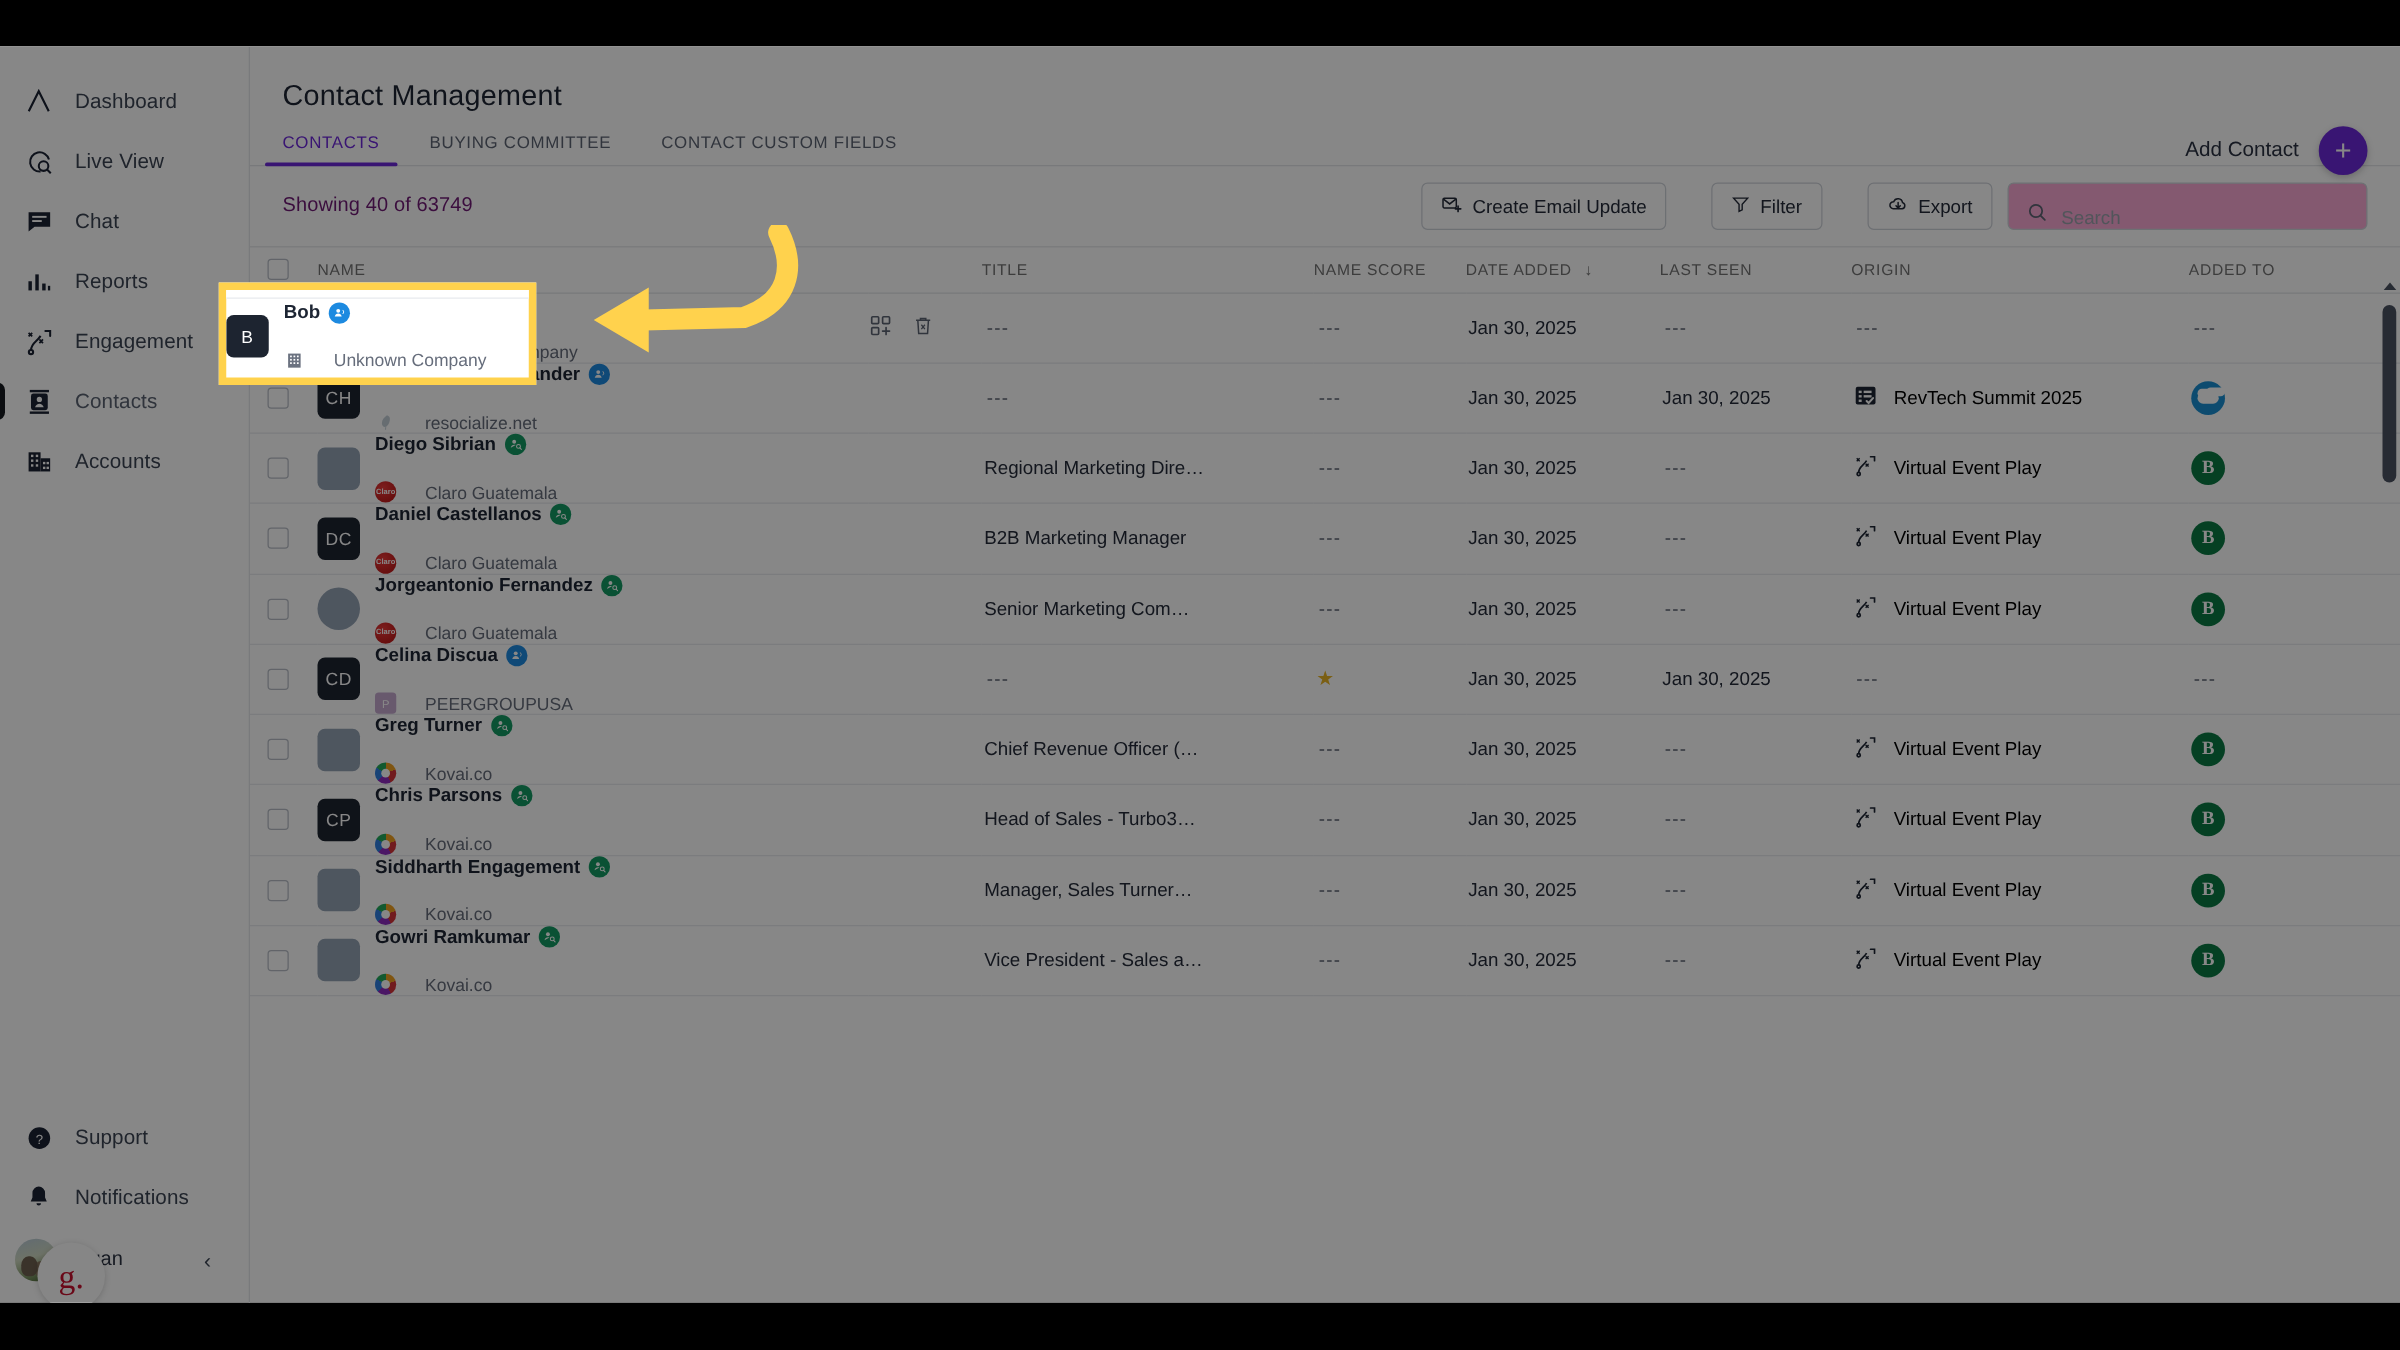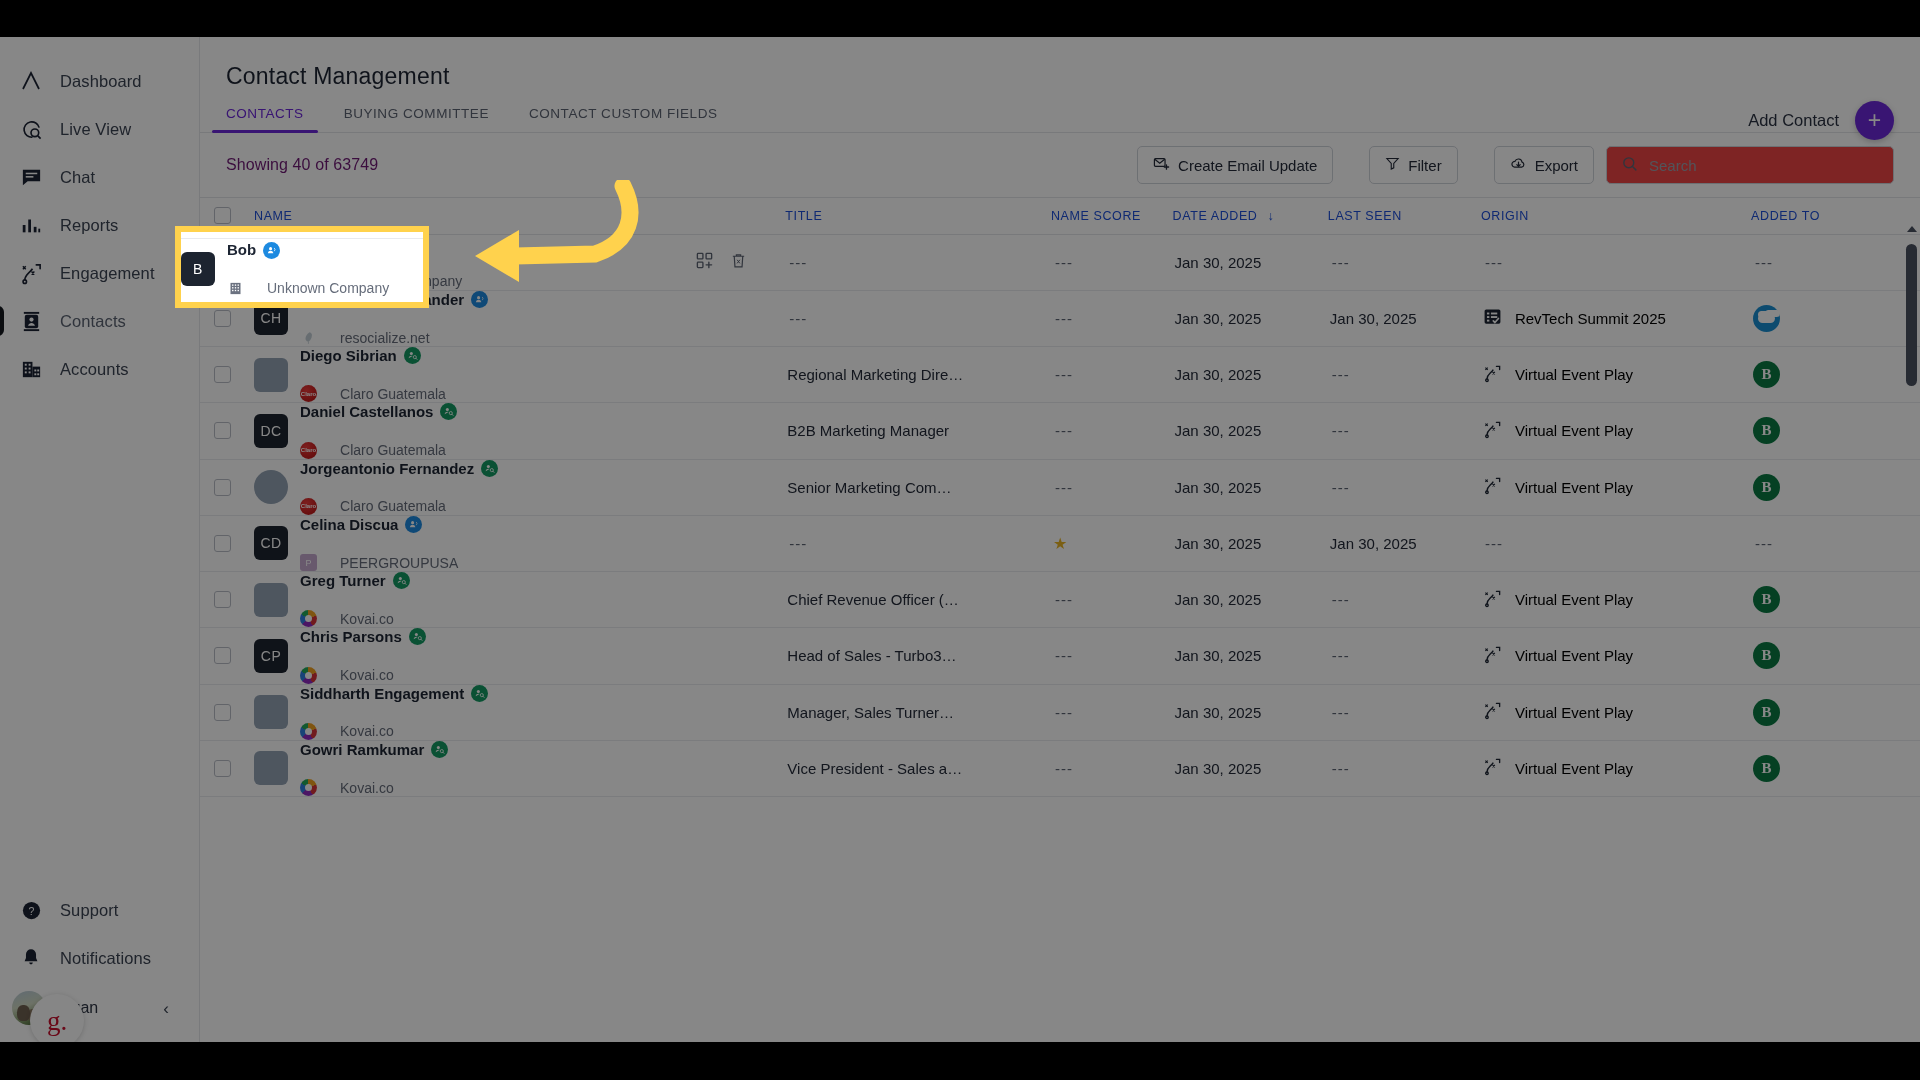--- a/index.html
+++ b/index.html
@@ -162,43 +162,43 @@
     padding: 0 15px;
     font-size: 15px; color: #242b39;
     cursor: pointer;
     white-space: nowrap;
     margin-left: 24px;
   }
   .tbtn svg { flex: 0 0 auto; }
   .searchbox {
     height: 38px; width: 288px;
     border: 1px solid #cfd3da; border-radius: 5px;
-    display: flex; align-items: center; gap: 11px;
+    display: flex; align-items: flex-end; gap: 11px;
     padding: 0 14px;
-    background: #ef4444;
+    background: #f9a8d4;
   }
   .searchbox input {
     border: none; outline: none;
     font-size: 15px; color: #2b3242;
     font-family: "Liberation Sans", sans-serif;
     width: 100%; background: transparent;
   }
   .searchbox input::placeholder { color: #9aa0ab; }
 
   
   .table-wrap {
     flex: 1 1 auto; position: relative; overflow: hidden;
     border-top: 1px solid #e2e4e8;
     margin: 0 0 0 0;
   }
   table { width: 100%; border-collapse: collapse; table-layout: fixed; }
   thead th {
     height: 36px;
     font-size: 12.5px; letter-spacing: .6px;
-    color: #1d4ed8; font-weight: 400;
+    color: #737373; font-weight: 400;
     text-align: left;
     background: #fff;
     border-bottom: 1px solid #e2e4e8;
     padding: 0;
     vertical-align: middle;
   }
   .col-chk   { width: 48px; }
   .col-name  { width: 392px; }
   .col-act   { width: 80px; }
   .col-title { width: 236px; }

